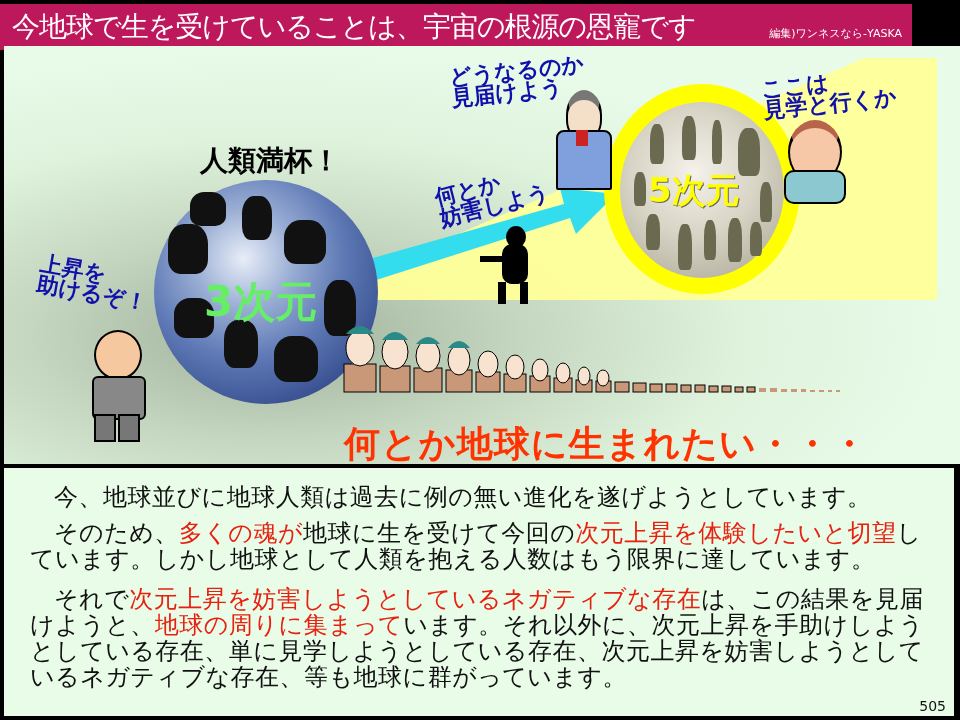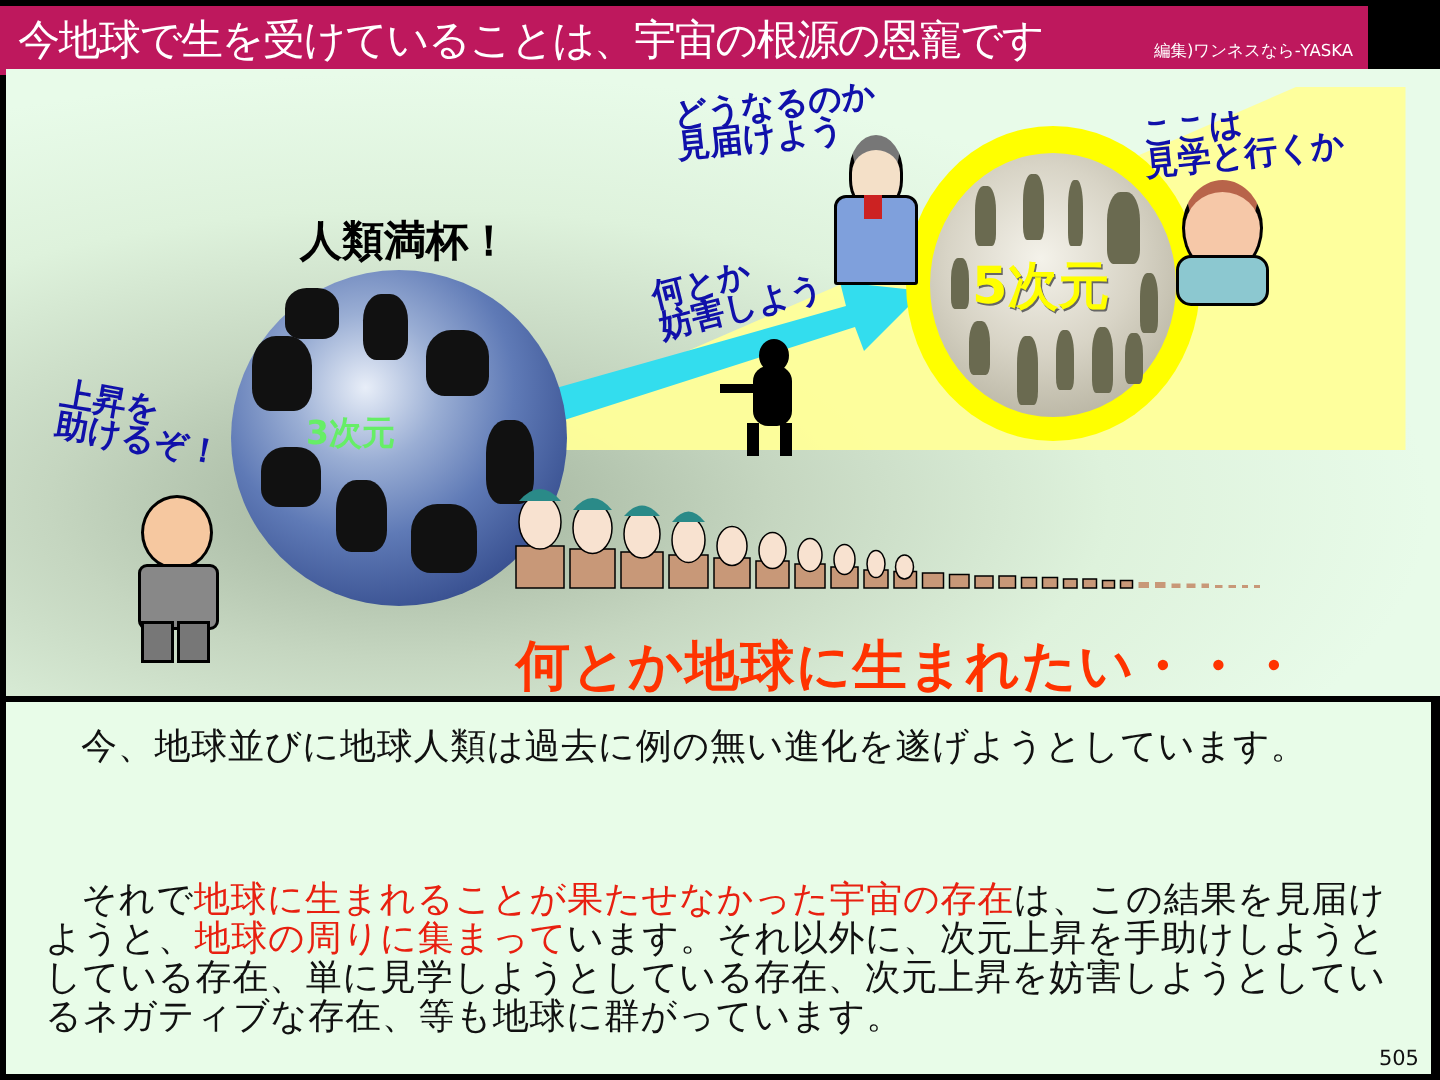--- a/index.html
+++ b/index.html
@@ -57,21 +57,21 @@
   <div class="globe3">
     <div class="silh" style="left:36px;top:12px;width:36px;height:34px;"></div>
     <div class="silh" style="left:88px;top:16px;width:30px;height:44px;"></div>
     <div class="silh" style="left:130px;top:40px;width:42px;height:44px;"></div>
     <div class="silh" style="left:14px;top:44px;width:40px;height:50px;"></div>
     <div class="silh" style="left:170px;top:100px;width:32px;height:56px;"></div>
     <div class="silh" style="left:20px;top:118px;width:40px;height:40px;"></div>
     <div class="silh" style="left:70px;top:140px;width:34px;height:48px;"></div>
     <div class="silh" style="left:120px;top:156px;width:44px;height:46px;"></div>
   </div>
-  <div class="label" style="left:200px;top:228px;font-size:22px;color:#66ee66;">3次元</div>
+  <div class="label" style="left:200px;top:228px;font-size:42px;color:#66ee66;">3次元</div>
 
   <div class="label" style="left:196px;top:96px;font-size:28px;color:#000;">人類満杯！</div>
 
   <div class="label blue" style="left:34px;top:216px;transform:rotate(10deg);">
     <div>上昇を</div>
     <div>助けるぞ！</div>
   </div>
   <div class="person" style="left:74px;top:284px;width:80px;height:110px;">
     <div style="position:absolute;left:16px;top:0;width:44px;height:46px;border-radius:50%;background:#f6c8a0;border:2px solid #000;"></div>
     <div style="position:absolute;left:14px;top:46px;width:50px;height:40px;background:#888;border:2px solid #000;border-radius:6px;"></div>
@@ -159,17 +159,20 @@
   </svg>
   <div class="label" style="left:340px;top:374px;font-size:36px;color:#ff3300;letter-spacing:1px;">何とか地球に生まれたい・・・</div>
 </div>
 
 <div class="divider"></div>
 
 <div class="text-panel">
   <div class="para" style="top:16px;text-indent:24px;">
     <span>今、地球並びに地球人類は過去に例の無い進化を遂げようとしています。</span>
   </div>
+  <div class="para" style="top:52px;text-indent:24px;">
+    <span>そのため、</span><span class="red">多くの魂が</span><span>地球に生を受けて今回の</span><span class="red">次元上昇を体験したいと切望</span><span>しています。しかし地球として人類を抱える人数はもう限界に達しています。</span>
+  </div>
   <div class="para" style="top:118px;text-indent:24px;">
-    <span>それで</span><span class="red">地球に生まれることが果たせなかった宇宙の存在</span><span>は、この結果を見届けようと、</span><span class="red">地球の周りに集まって</span><span>います。それ以外に、次元上昇を手助けしようとしている存在、単に見学しようとしている存在、次元上昇を妨害しようとしているネガティブな存在、等も地球に群がっています。</span>
+    <span>それで</span><span class="red">次元上昇を妨害しようとしているネガティブな存在</span><span>は、この結果を見届けようと、</span><span class="red">地球の周りに集まって</span><span>います。それ以外に、次元上昇を手助けしようとしている存在、単に見学しようとしている存在、次元上昇を妨害しようとしているネガティブな存在、等も地球に群がっています。</span>
   </div>
   <div class="page-num">505</div>
 </div>
 
 </body></html>

